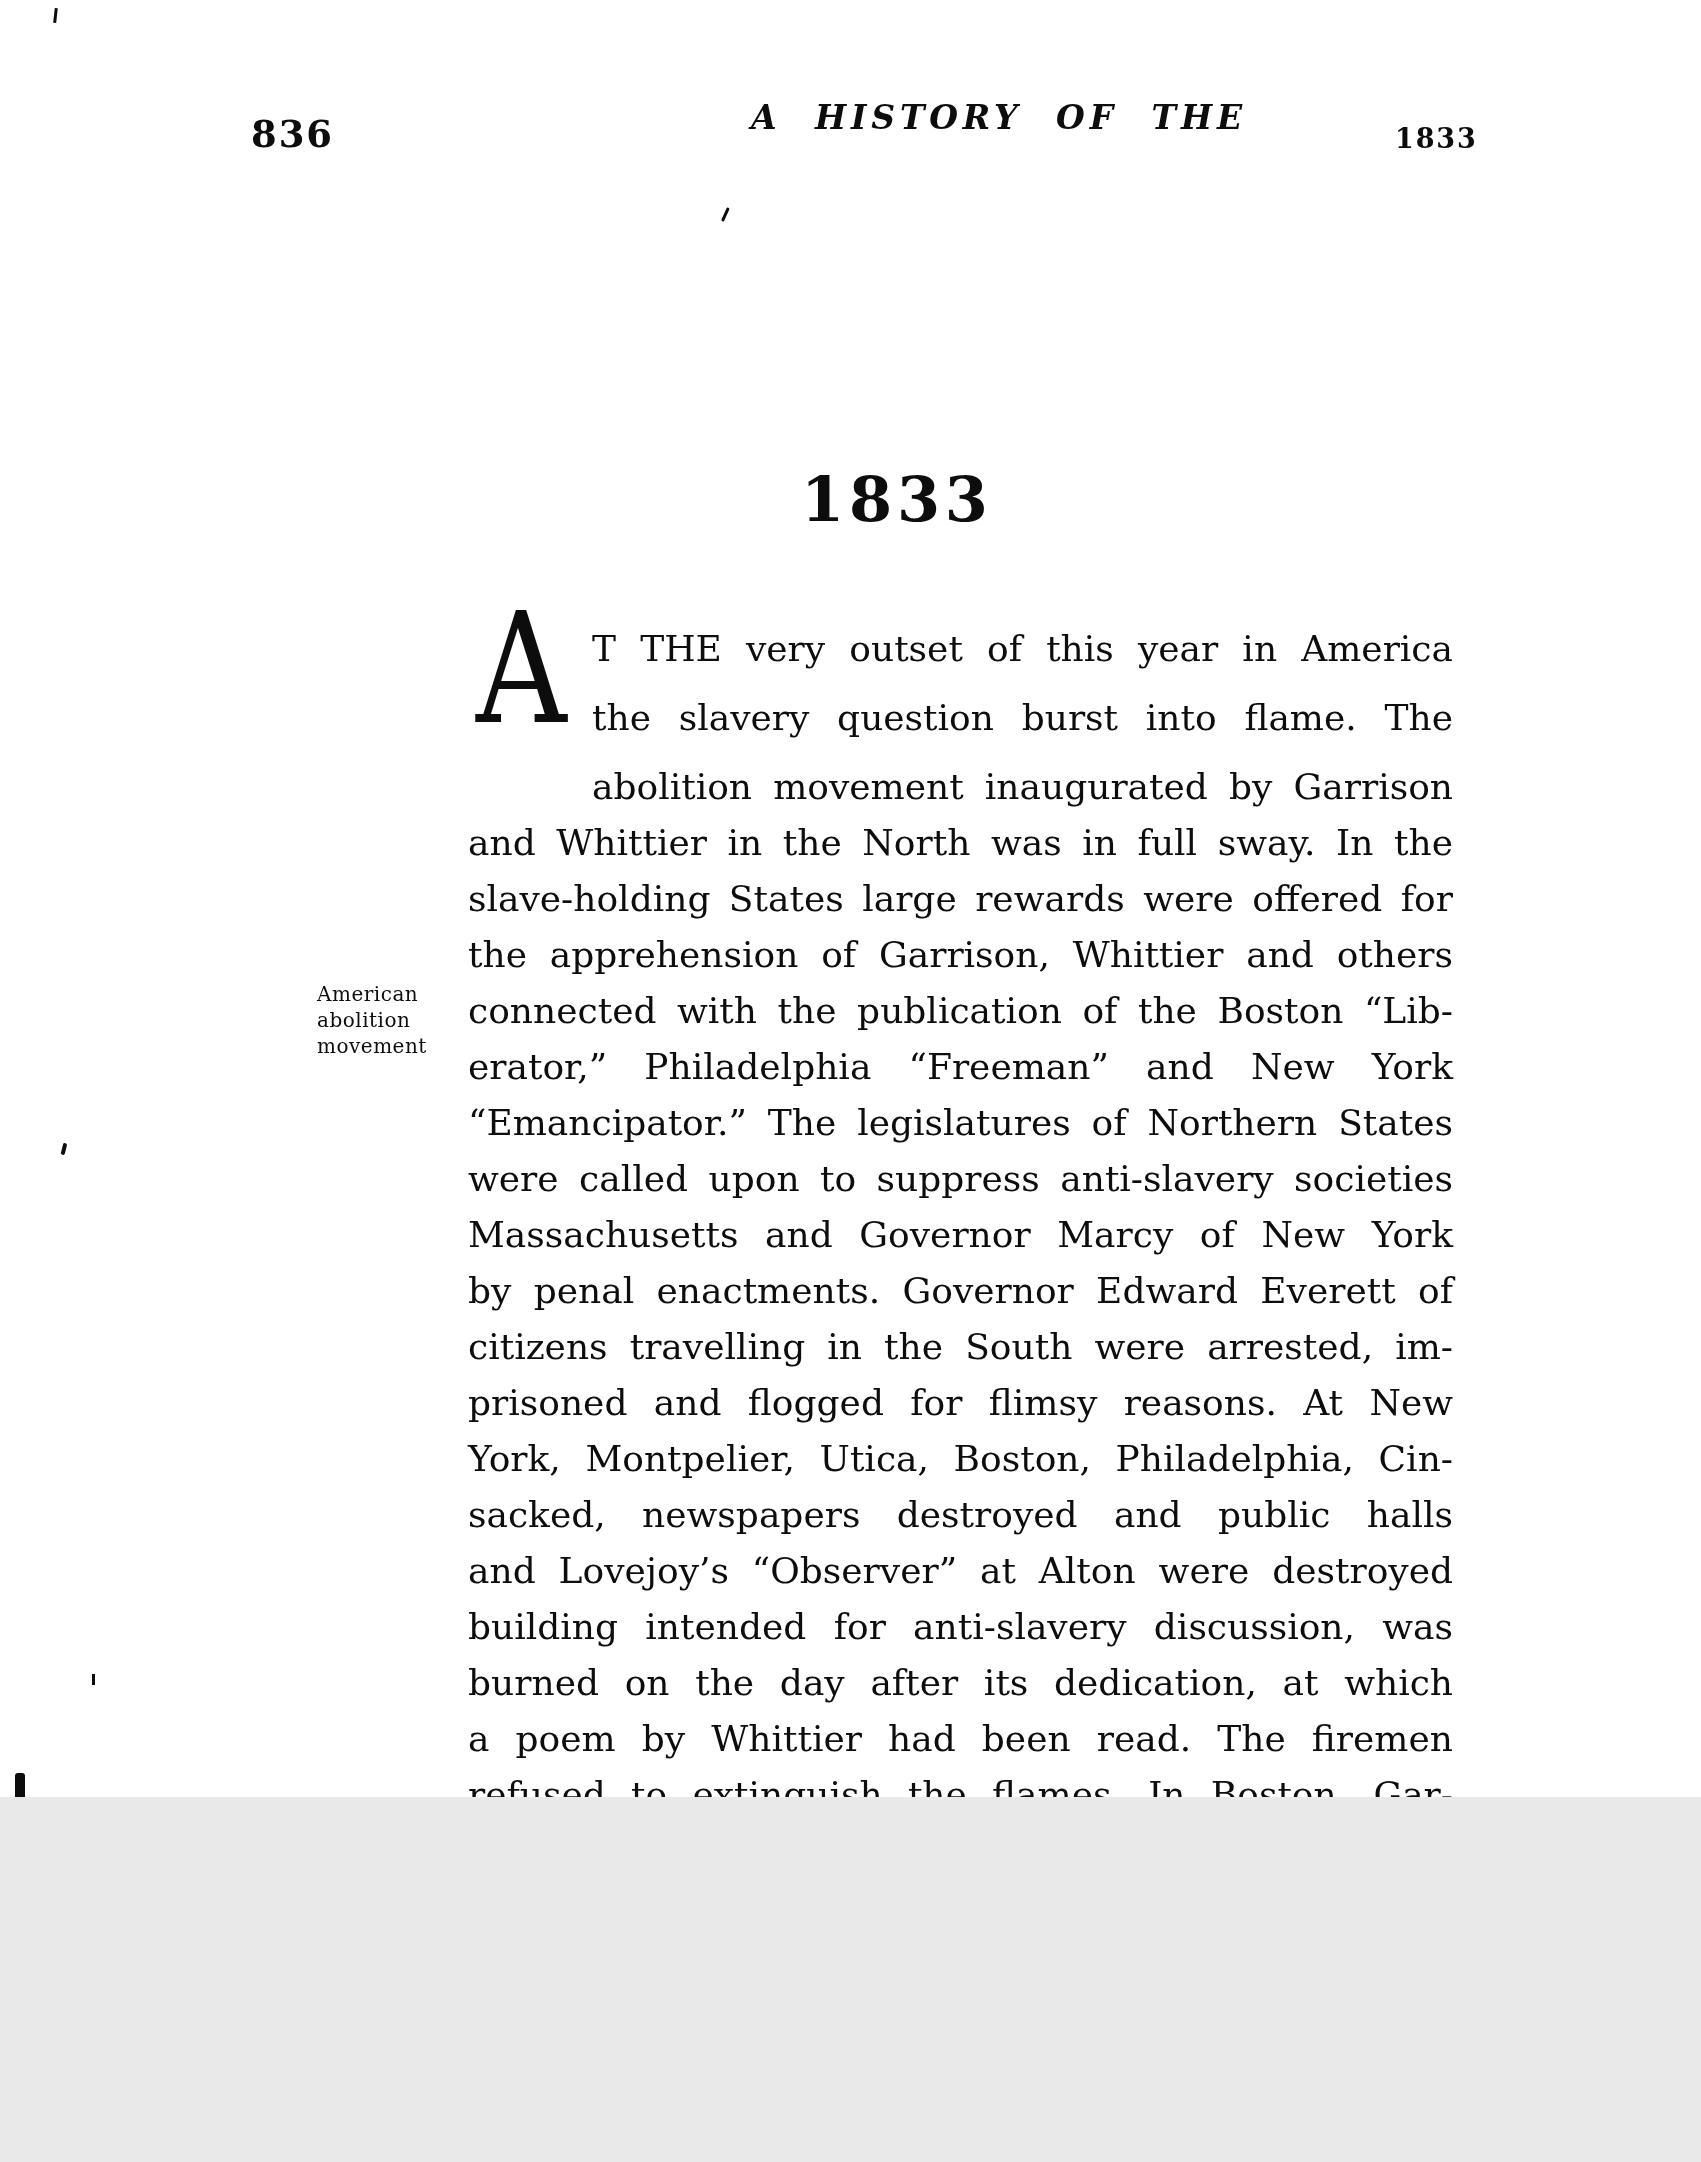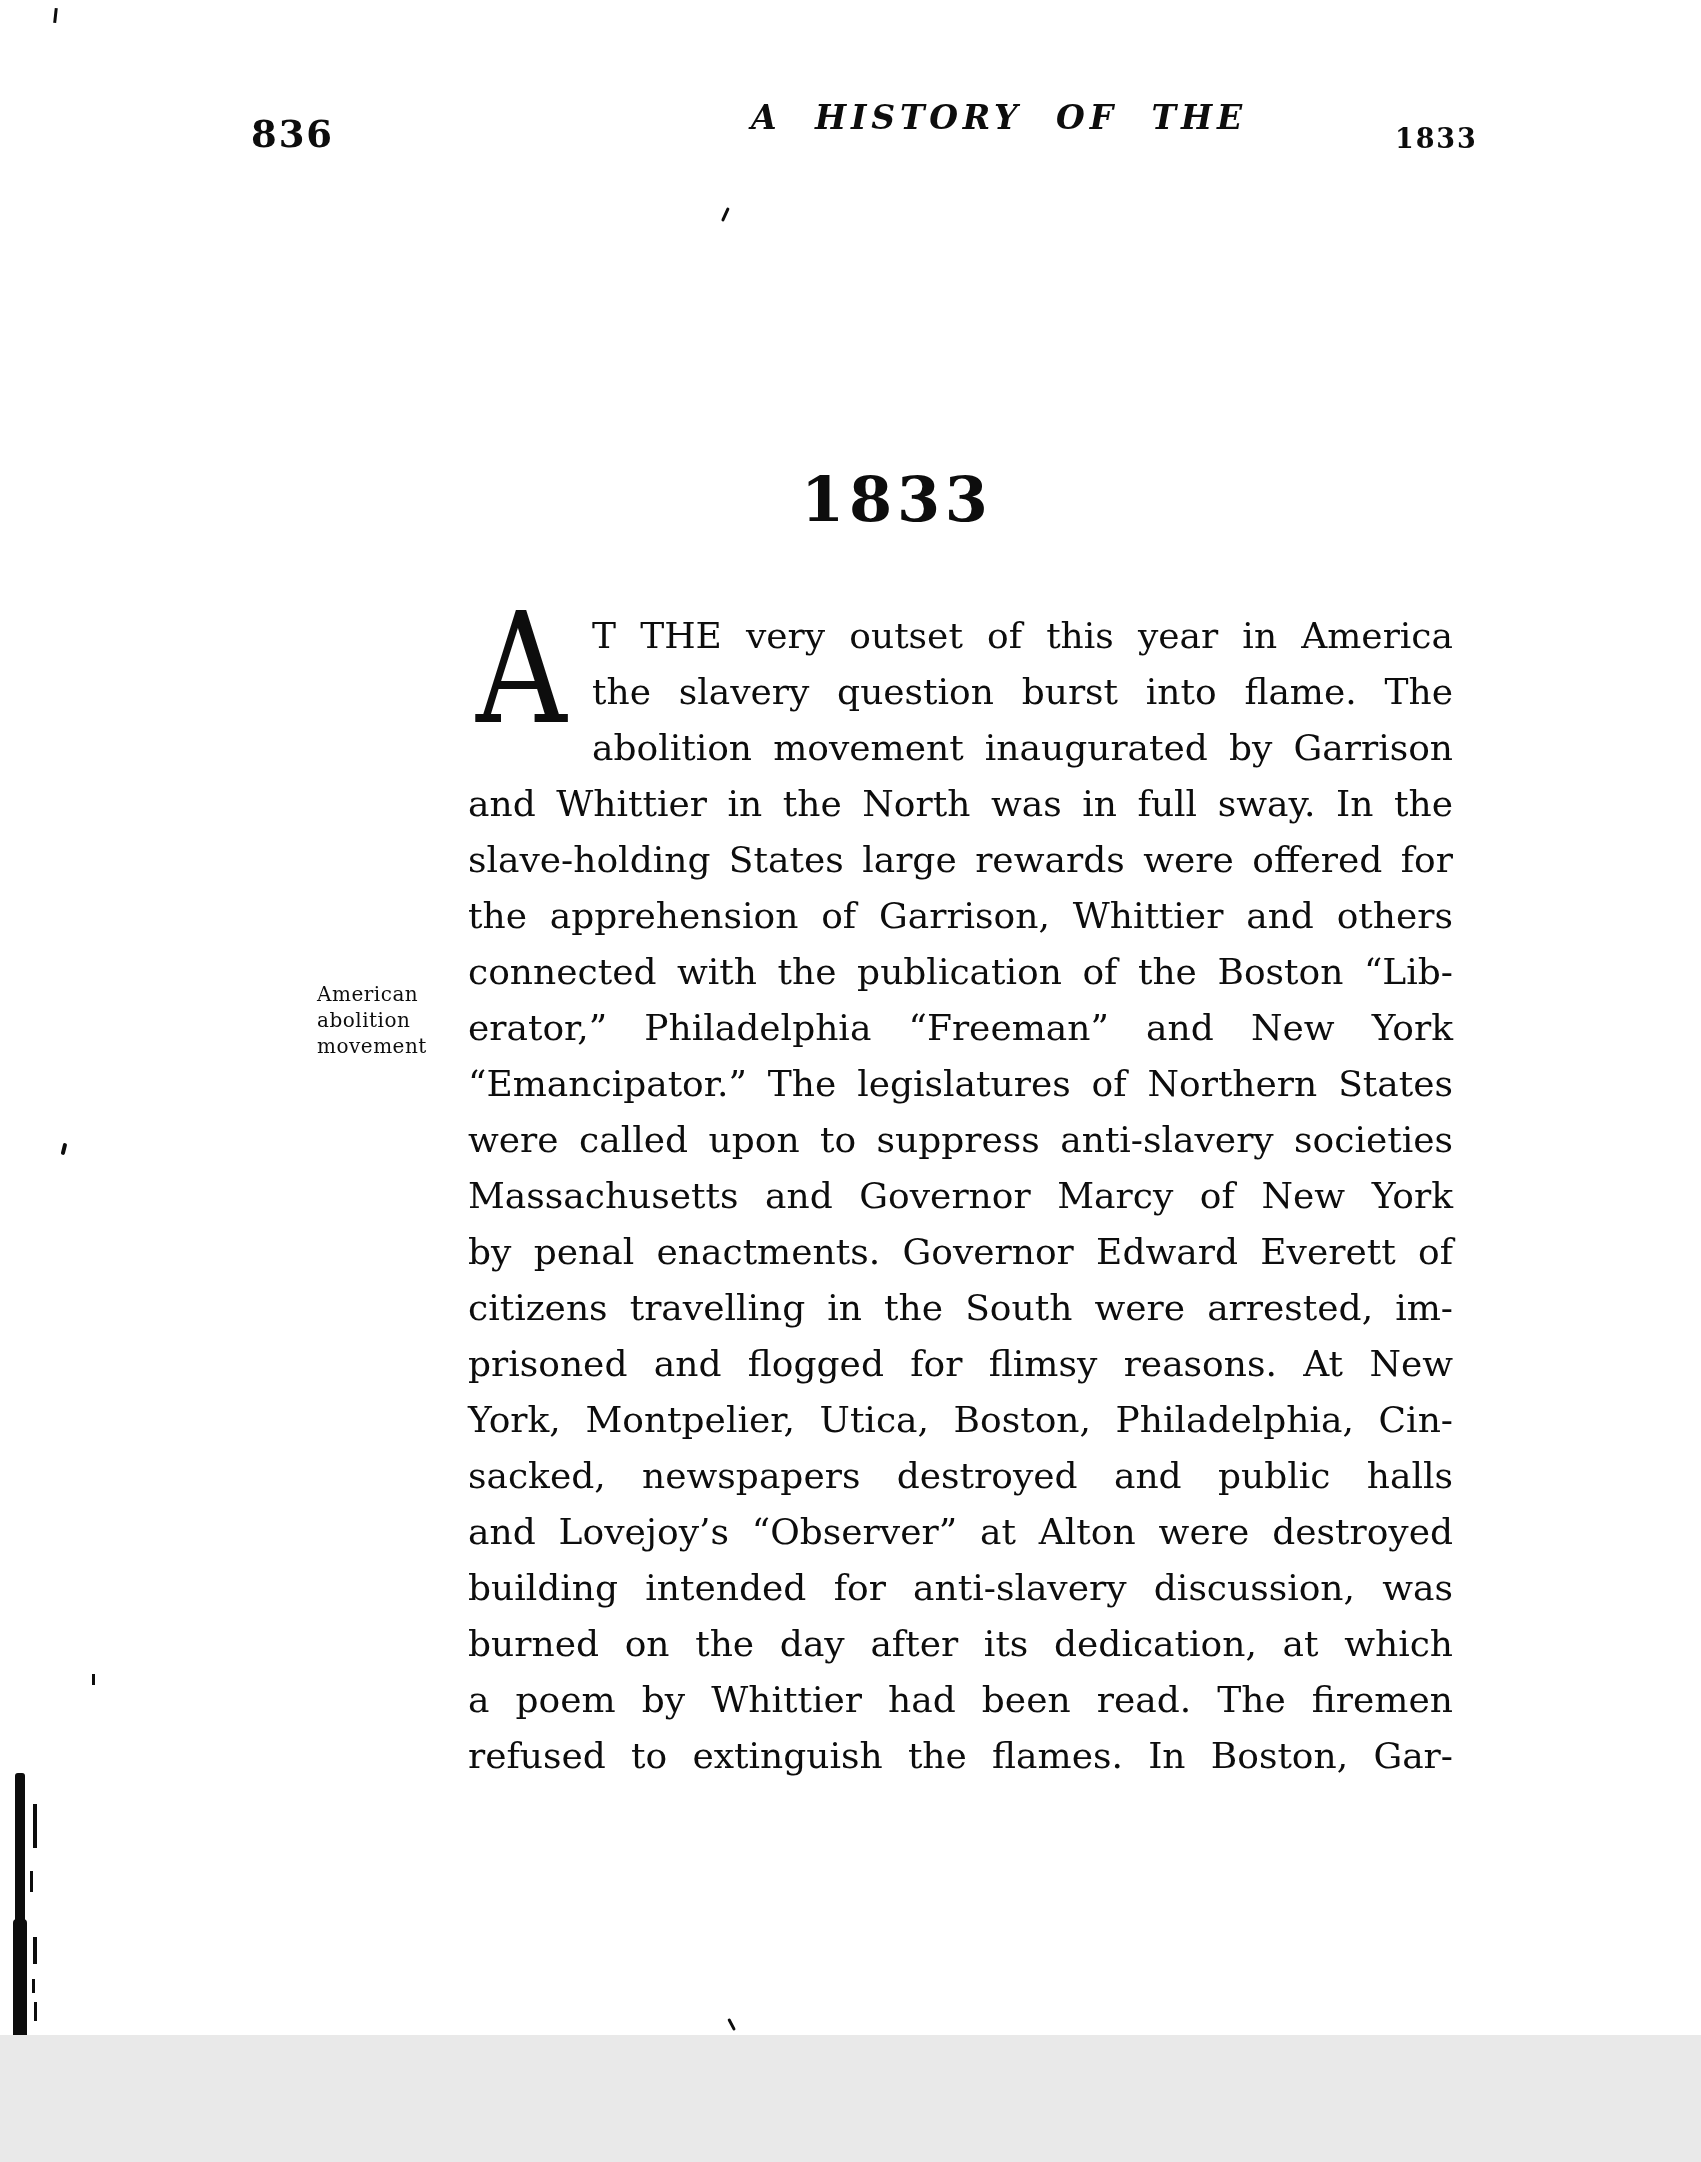--- a/index.html
+++ b/index.html
@@ -2,21 +2,21 @@
 <html><head>
 <meta charset="utf-8">
 <style>
   html,body{margin:0;padding:0;}
   body{
     width:1701px;height:2163px;
     background:#e9e9e9;
     font-family:"DejaVu Serif","Liberation Serif",serif;
   }
   .page{
-    position:relative;width:1701px;height:2035px;
+    position:relative;width:1701px;height:1797px;
     background:#ffffff;color:#0d0d0d;overflow:hidden;
   }
   
   .page-number{
     position:absolute;left:251px;top:112px;
     font-size:37px;font-weight:700;letter-spacing:1.9px;
   }
   .running-title{
     position:absolute;left:751px;top:98px;
     font-size:33px;font-style:italic;font-weight:700;
@@ -38,21 +38,21 @@
   }
   
   .body-text{
     position:absolute;left:468px;top:608px;width:985px;
   }
   .text-line{
     height:56px;line-height:56px;font-size:36px;
     text-align:justify;text-align-last:justify;
     white-space:nowrap;overflow:visible;
   }
-  .text-line.indent{padding-left:124px;}
+  .text-line.indent{padding-left:124px;margin-top:13px;}
   .drop-cap{
     position:absolute;left:7.7px;top:3.9px;width:97px;height:116px;
     font-size:153px;line-height:114px;font-weight:400;
     transform:scaleX(0.82);transform-origin:left top;
   }
   
   .artifact{position:absolute;background:#0d0d0d;}
   .a-top-tick{left:54px;top:7.7px;width:2.9px;height:14.5px;transform:rotate(6deg);}
   .a-mid-tick{left:724px;top:207px;width:2.9px;height:14.5px;transform:rotate(24deg);border-radius:1.9px;}
   .a-apostrophe{left:62px;top:1143px;width:3.9px;height:11.6px;transform:rotate(14deg);border-radius:1.9px;}

